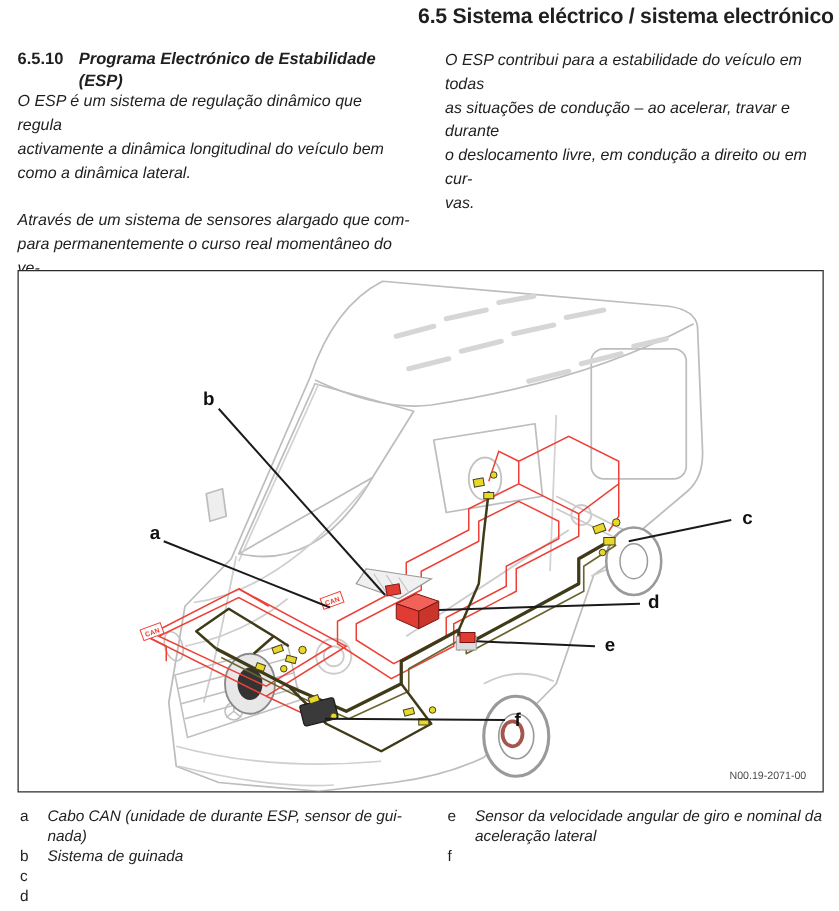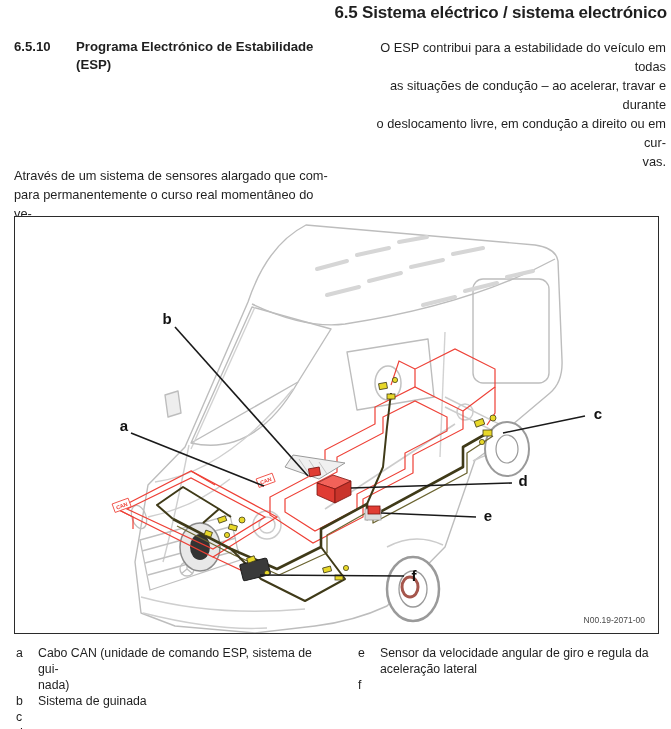--- a/index.html
+++ b/index.html
@@ -1,22 +1,22 @@
 <!DOCTYPE html>
 <html><head>
 <meta charset="utf-8">
 <style>
   html,body{margin:0;padding:0;background:#ffffff;}
   body{font-family:"Liberation Sans","DejaVu Sans",sans-serif;color:#1f1f1f;}
   #page{position:relative;width:671px;height:729px;background:#fff;overflow:hidden;border-radius:19px;}
-  .pre{white-space:pre-line;}
+  .pre{white-space:pre-line;font-style:italic;}
   #header-title{position:absolute;top:3px;right:4px;font-size:17px;font-weight:bold;letter-spacing:-0.2px;}
   .col-left{left:14px;width:314px;}
-  .col-right{left:356px;width:310px;text-align:right;}
-  .abs{position:absolute;gap:13px;}
+  .col-right{left:356px;width:310px;}
+  .abs{position:absolute;}
   #section-heading{top:38px;display:flex;font-weight:bold;font-size:13.2px;line-height:18px;}
   #section-number{width:49px;flex:none;}
   .body-text{font-size:12.8px;line-height:19px;}
   #para-1{top:71px;}
   #para-2{top:126px;margin-top:40px;}
   #para-right{top:38px;}
   #figure-box{position:absolute;left:14px;top:216px;width:643px;height:416px;border:1px solid #2b2b2b;background:#fff;}
   #legend{position:absolute;top:645px;left:0;width:671px;font-size:12.3px;line-height:16px;}
   .legend-col{position:absolute;top:0;}
   .legend-col.a{left:16px;width:318px;}
@@ -33,20 +33,23 @@
 <div id="page">
 
   <div id="header-title">6.5 Sistema eléctrico / sistema electrónico</div>
 
   <div id="section-heading" class="abs col-left">
     <span id="section-number">6.5.10</span>
     <span class="pre">Programa Electrónico de Estabilidade
 (ESP)</span>
   </div>
 
+  <div id="para-1" class="abs col-left body-text pre">O ESP é um sistema de regulação dinâmico que regula
+activamente a dinâmica longitudinal do veículo bem
+como a dinâmica lateral.</div>
   <div id="para-2" class="abs col-left body-text pre">Através de um sistema de sensores alargado que com-
 para permanentemente o curso real momentâneo do ve-
 ículo com o curso nominal fornecido pelo condutor, o
 ESP permite alcançar uma elevada estabilidade de con-
 dução.</div>
   <div id="para-right" class="abs col-right body-text pre">O ESP contribui para a estabilidade do veículo em todas
 as situações de condução – ao acelerar, travar e durante
 o deslocamento livre, em condução a direito ou em cur-
 vas.</div>
 
@@ -203,38 +206,38 @@
       </g>
 
       <text class="figid" x="630" y="406" text-anchor="end">N00.19-2071-00</text>
     </svg>
   </div>
 
   <div id="legend">
     <div class="legend-col a">
       <div class="legend-item">
         <span class="legend-key">a</span>
-        <span class="pre">Cabo CAN (unidade de comando ESP, sistema de gui-
+        <span class="pre">Cabo CAN (unidade de durante ESP, sensor de gui-
 nada)</span>
       </div>
       <div class="legend-item">
         <span class="legend-key">b</span>
         <span class="pre">Sistema de guinada</span>
       </div>
       <div class="legend-item">
         <span class="legend-key">c</span>
       </div>
       <div class="legend-item">
         <span class="legend-key">d</span>
       </div>
     </div>
     <div class="legend-col b">
       <div class="legend-item">
         <span class="legend-key">e</span>
-        <span class="pre">Sensor da velocidade angular de giro e regula da
+        <span class="pre">Sensor da velocidade angular de giro e nominal da
 aceleração lateral</span>
       </div>
       <div class="legend-item">
         <span class="legend-key">f</span>
       </div>
     </div>
   </div>
 
 </div>
 

